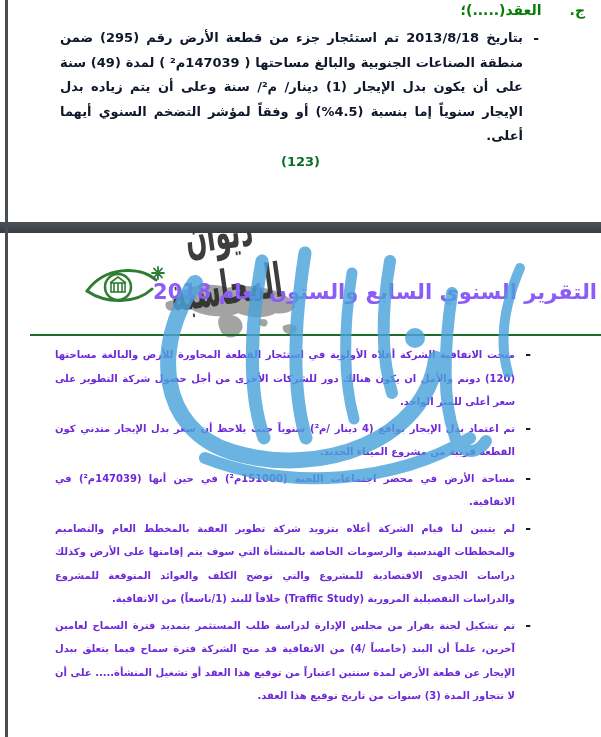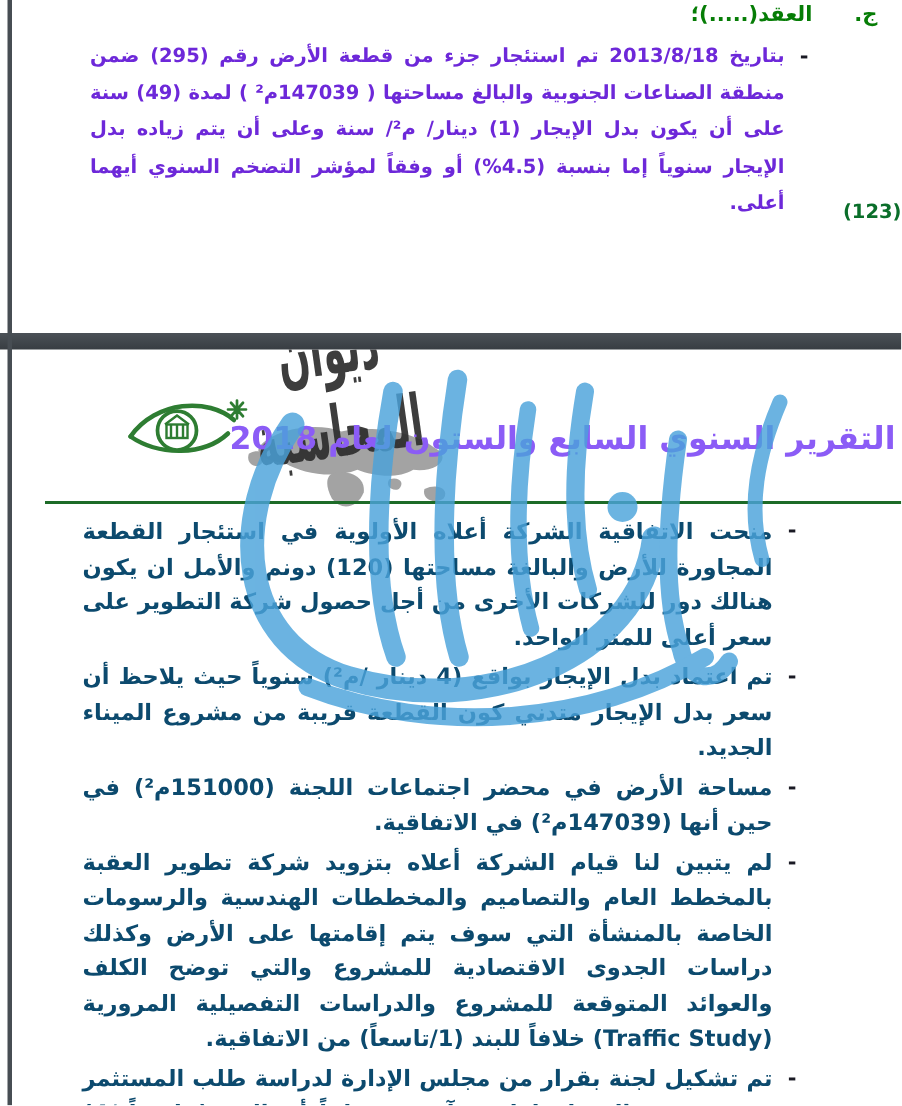--- a/index.html
+++ b/index.html
@@ -11,40 +11,40 @@
             background:linear-gradient(#4b5157,#383d42);}
   
   .page{position:absolute;left:0;width:601px;background:#fff;direction:rtl;}
   .page1{top:0;height:222px;z-index:1;}
   .page2{top:233px;height:504px;z-index:1;overflow:hidden;}
   
   .p1-heading{position:absolute;top:2px;right:16px;display:flex;gap:28px;
               color:#067d06;font-weight:bold;font-size:14px;}
   .p1-para-row{position:absolute;top:26px;right:62px;left:60px;display:flex;}
   .marker{width:16px;flex:0 0 16px;font-weight:bold;color:#1a1a24;font-size:14px;line-height:24.5px;}
-  .p1-text{flex:1;font-size:13px;font-weight:bold;color:#6d28d9;line-height:24.5px;
+  .p1-text{flex:1;font-size:13px;font-weight:bold;color:#0f172a;line-height:24.5px;
            text-align:justify;}
-  .p1-pagenum{position:absolute;top:134px;left:0;right:0;
+  .p1-pagenum{position:absolute;top:154px;left:0;right:0;text-align:center;
               color:#0a6e2a;font-weight:bold;font-size:13px;}
   
   .map-svg{position:absolute;left:148px;top:44px;width:172px;height:66px;}
   .calligraphy{position:absolute;left:152px;top:14px;width:150px;text-align:center;
                color:#2d2d2d;font-weight:bold;font-size:25px;letter-spacing:-1px;
                transform:rotate(-8deg) scaleY(1.9);transform-origin:50% 80%;opacity:.92;}
   .eye-svg{position:absolute;left:84px;top:26px;width:86px;height:58px;}
   .logo-en{position:absolute;left:90px;top:84px;color:#2e7d32;font-weight:bold;
            font-size:12px;letter-spacing:5.5px;direction:ltr;}
   .header-title{position:absolute;right:4px;top:47px;color:#8b5cf6;font-weight:bold;
                 font-size:21px;white-space:nowrap;}
   .green-rule{position:absolute;top:101px;left:30px;right:0;height:2px;background:#1d6b28;}
   
   .bullets{position:absolute;top:110px;right:70px;left:55px;}
   .bullet{display:flex;margin-bottom:3px;}
   .bullet .marker{line-height:23.5px;}
-  .b-text{flex:1;font-size:15px;font-weight:bold;color:#0c4a6e;line-height:23.5px;
+  .b-text{flex:1;font-size:10px;font-weight:bold;color:#6d28d9;line-height:23.5px;
           text-align:justify;}
   
   .watermark{position:absolute;left:0;top:0;width:601px;height:504px;z-index:3;
              pointer-events:none;}
 </style>
 </head>
 <body>
 
 <div class="screen">
 

